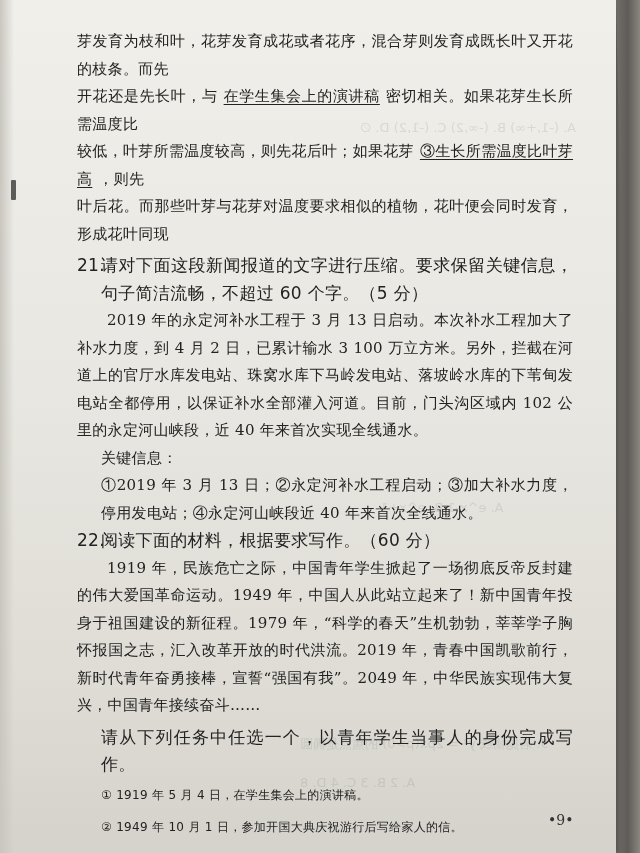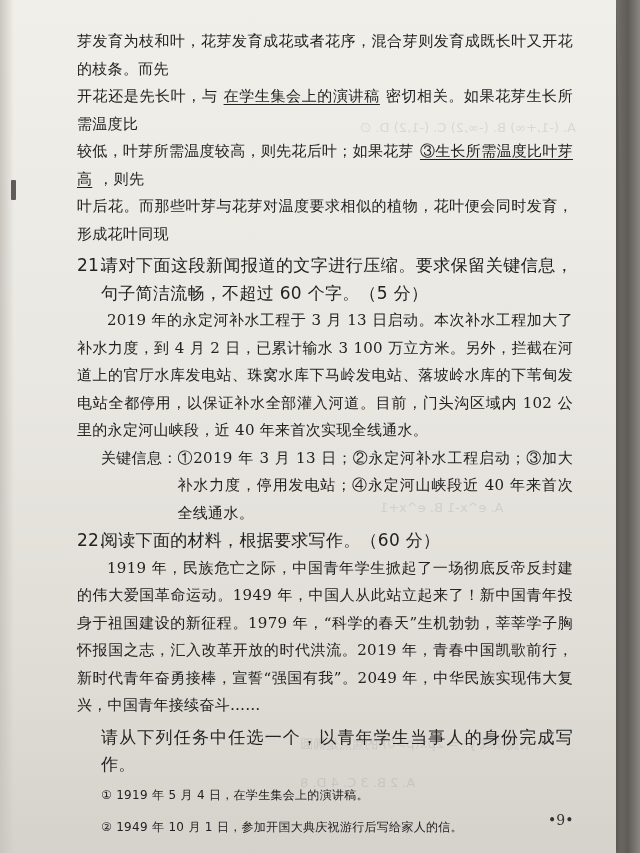--- a/index.html
+++ b/index.html
@@ -71,21 +71,21 @@
     <p class="p">
       <span>较低，叶芽所需温度较高，则先花后叶；如果花芽</span><span class="u">③生长所需温度比叶芽高</span><span>，则先</span>
     </p>
     <p class="p">叶后花。而那些叶芽与花芽对温度要求相似的植物，花叶便会同时发育，形成花叶同现</p>
 
     <div class="qnum" style="display:flex;">
       <span class="sans" style="width:24px;flex:none;">21.</span>
       <span class="p sans">请对下面这段新闻报道的文字进行压缩。要求保留关键信息，句子简洁流畅，不超过 60 个字。（5 分）</span>
     </div>
     <p class="p indent">2019 年的永定河补水工程于 3 月 13 日启动。本次补水工程加大了补水力度，到 4 月 2 日，已累计输水 3 100 万立方米。另外，拦截在河道上的官厅水库发电站、珠窝水库下马岭发电站、落坡岭水库的下苇甸发电站全都停用，以保证补水全部灌入河道。目前，门头沟区域内 102 公里的永定河山峡段，近 40 年来首次实现全线通水。</p>
-    <div style="display:flex;padding-left:24px;">
+    <div style="display:flex;padding-left:24px;flex-direction:column;">
       <span style="flex:none;">关键信息：</span>
       <span class="p">①2019 年 3 月 13 日；②永定河补水工程启动；③加大补水力度，停用发电站；④永定河山峡段近 40 年来首次全线通水。</span>
     </div>
 
 
     <div class="qnum" style="display:flex;margin-top:0;">
       <span class="sans" style="width:24px;flex:none;">22.</span>
       <span class="p sans">阅读下面的材料，根据要求写作。（60 分）</span>
     </div>
     <p class="p indent">1919 年，民族危亡之际，中国青年学生掀起了一场彻底反帝反封建的伟大爱国革命运动。1949 年，中国人从此站立起来了！新中国青年投身于祖国建设的新征程。1979 年，“科学的春天”生机勃勃，莘莘学子胸怀报国之志，汇入改革开放的时代洪流。2019 年，青春中国凯歌前行，新时代青年奋勇接棒，宣誓“强国有我”。2049 年，中华民族实现伟大复兴，中国青年接续奋斗……</p>

